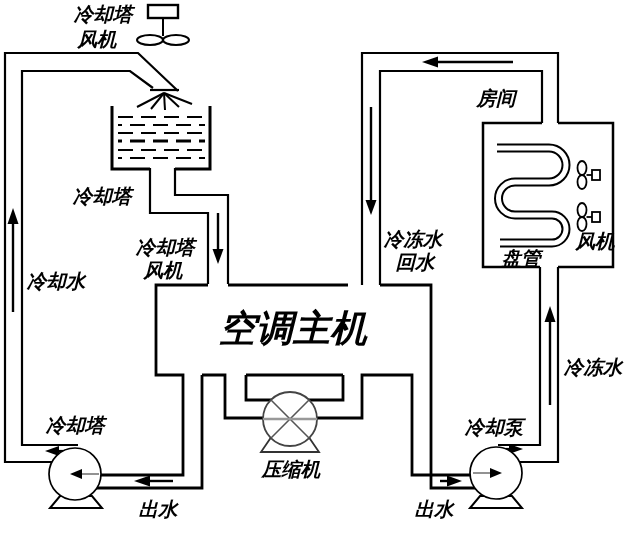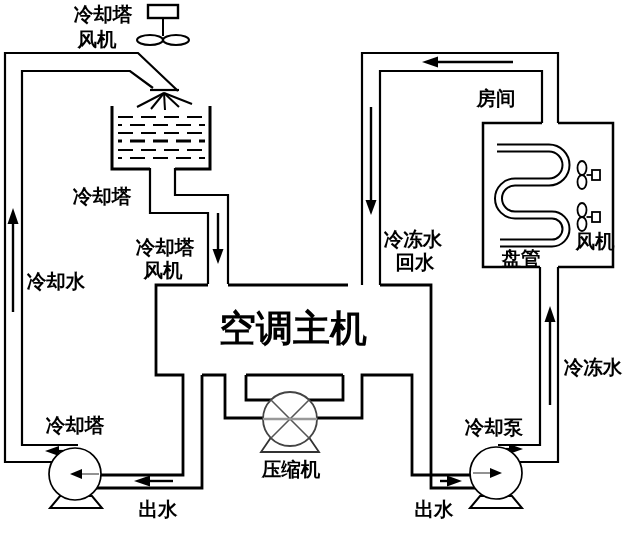--- a/index.html
+++ b/index.html
@@ -1,19 +1,20 @@
 <!DOCTYPE html>
 <html><head>
 <meta charset="utf-8">
 <style>
   html,body{margin:0;padding:0;background:#ffffff;}
   .stage{
     width:633px;height:537px;position:relative;background:#ffffff;
     outline:1px solid #b8b8b8;overflow:hidden;
     font-family:"Liberation Serif","DejaVu Serif",serif;
+    font-style:italic;
   }
   svg{display:block;}
   text{
     font-family:"Liberation Serif","DejaVu Serif",serif;
     font-weight:bold;fill:#000;
   }
   .lbl{font-size:19.5px;}
   .lbl-main{font-size:37px;}
 </style>
 </head>

